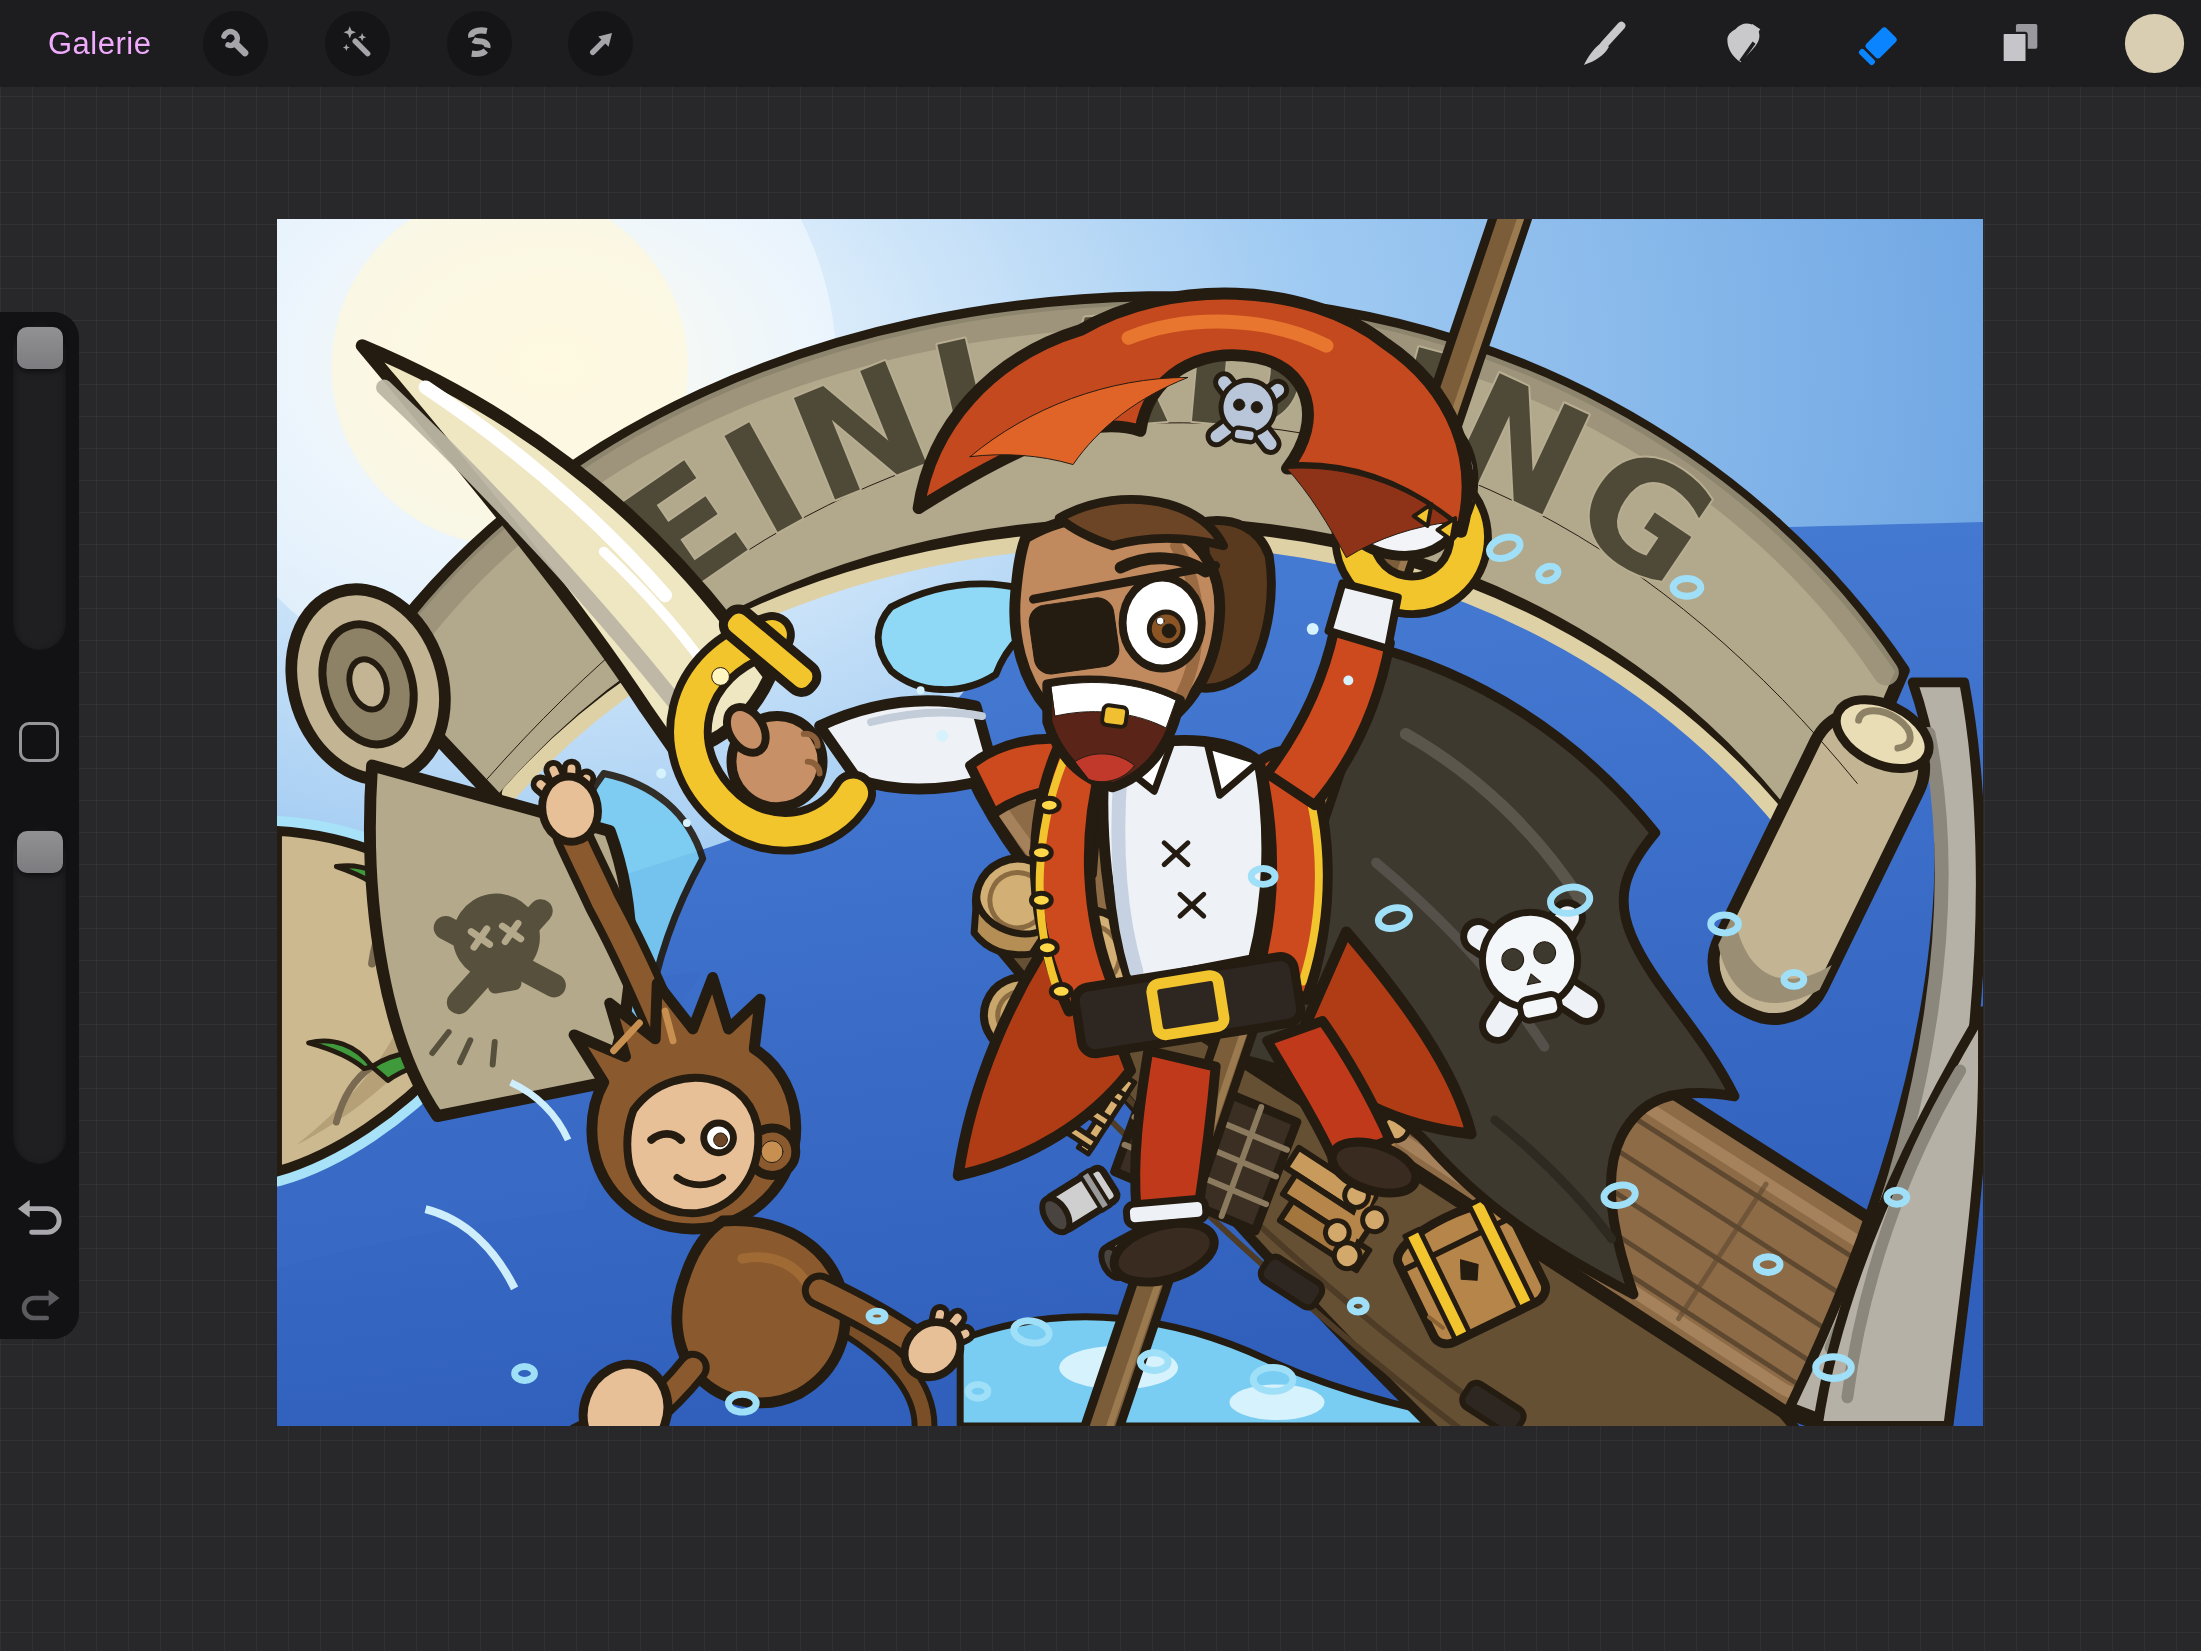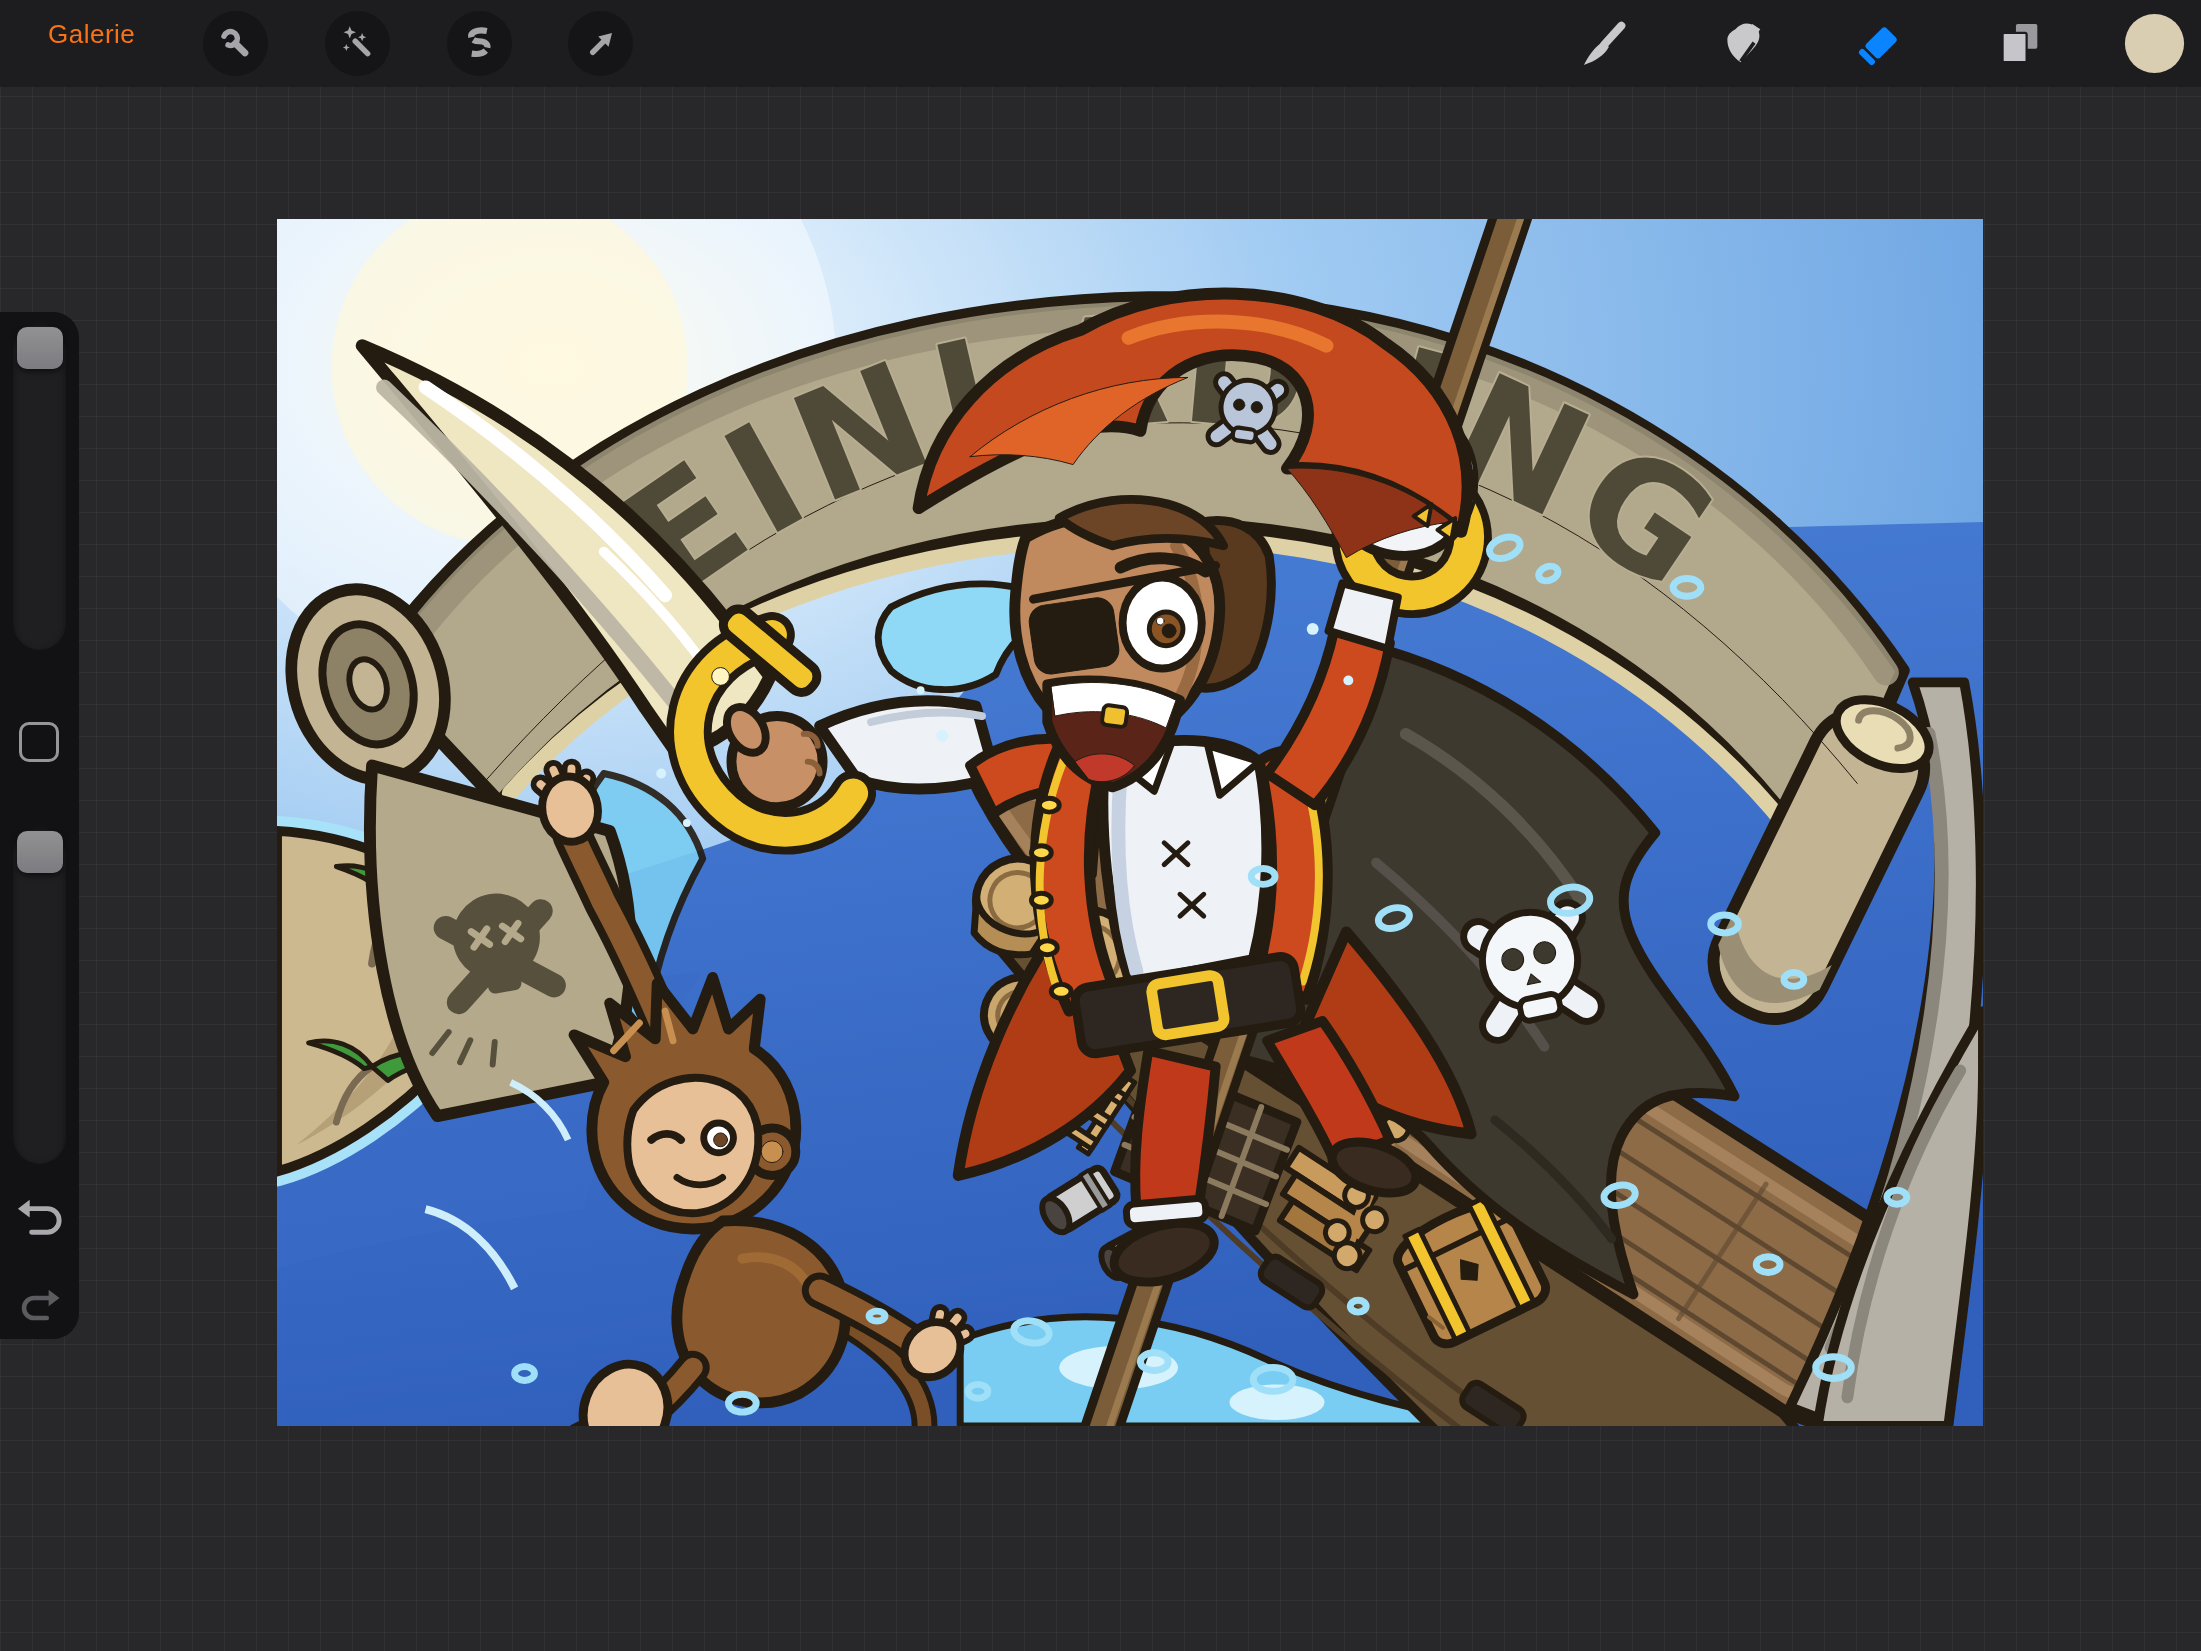--- a/index.html
+++ b/index.html
@@ -6,21 +6,21 @@
   #app{position:relative;width:2202px;height:1651px;overflow:hidden;
        font-family:"Liberation Sans", sans-serif;-webkit-font-smoothing:antialiased;}
   
   .workspace{position:absolute;inset:0;background-color:#28282b;
     background-image:
       linear-gradient(rgba(255,255,255,0.045) 1px, transparent 1px),
       linear-gradient(90deg, rgba(255,255,255,0.045) 1px, transparent 1px);
     background-size:32px 32px;}
   
   .topbar{position:absolute;left:0;top:0;width:2202px;height:87px;background:#1d1d20;z-index:30;}
-  .gallery-label{position:absolute;left:48px;top:19px;font-size:26px;color:#f97316;letter-spacing:0.5px;cursor:default;}
+  .gallery-label{position:absolute;left:48px;top:26px;font-size:31px;color:#f0abfc;letter-spacing:0.5px;cursor:default;}
   .tool-circle{position:absolute;top:11px;width:65px;height:65px;border-radius:50%;
     background:#151518;display:flex;align-items:center;justify-content:center;}
   .rtool{position:absolute;top:12px;width:63px;height:63px;display:flex;align-items:center;justify-content:center;}
   
   .sidebar{position:absolute;left:0;top:312px;width:79px;height:1027px;background:#121214;
     border-radius:0 26px 26px 0;z-index:25;}
   .slider-track{position:absolute;left:13px;width:53px;background:#1f1f22;border-radius:27px;
     box-shadow:inset 0 2px 6px rgba(0,0,0,.5);}
   .slider-handle{position:absolute;left:4px;top:4px;width:46px;height:42px;border-radius:10px;
     background:linear-gradient(#919194,#7c7c80);box-shadow:0 3px 5px rgba(0,0,0,.5);}

